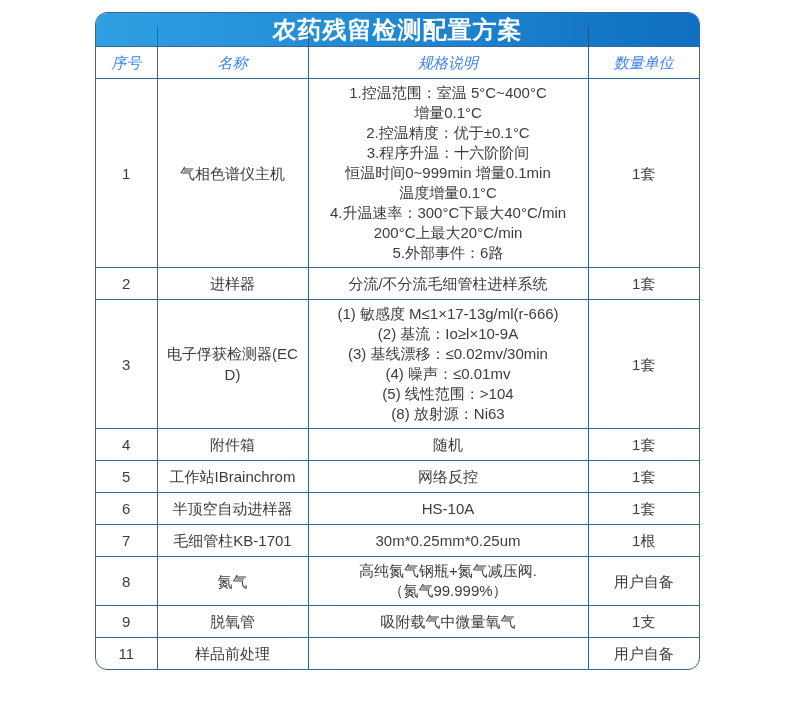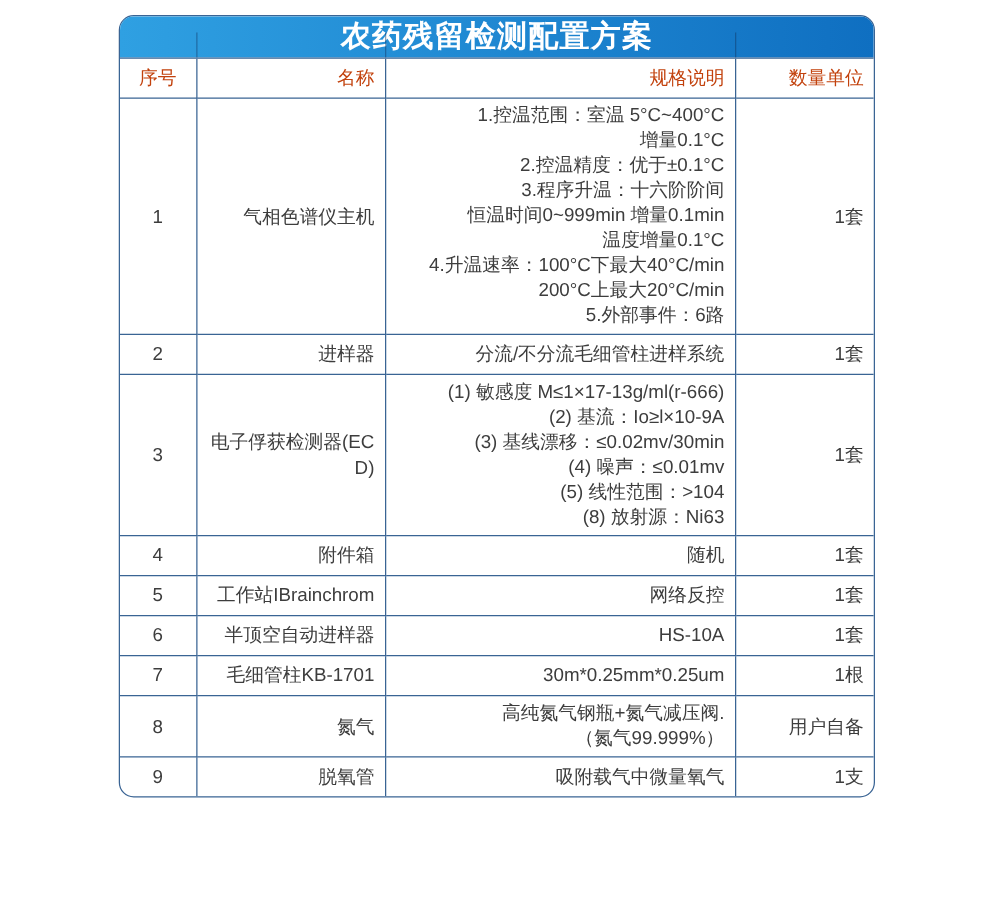--- a/index.html
+++ b/index.html
@@ -53,26 +53,26 @@
     width:100%;
     table-layout:fixed;
     font-size:15px;
   }
   th,td{
     border:1px solid var(--border);
     padding:5px 8px;
     vertical-align:middle;
     line-height:21px;
     font-weight:normal;
-    text-align:right;
+    text-align:center;
     word-break:break-all;
   }
   th:first-child,td:first-child{border-left:none;text-align:center;padding-left:2px;padding-right:2px;}
   th:last-child,td:last-child{border-right:none;}
-  thead th{border-top:none;color:#c2410c;}
+  thead th{border-top:none;color:#3b82f6;font-style:italic;}
   tbody tr:last-child td{border-bottom:none;}
   td.c-spec{line-height:20px;padding-top:4px;padding-bottom:4px;}
   td.c-spec .spec-line{line-height:20px;}
 </style>
 </head>
 <body>
 
 <div class="sheet">
   <div class="title-bar">
     <span>农药残留检测配置方案</span>
@@ -99,21 +99,21 @@
         <tr>
           <td class="c-seq">1</td>
           <td class="c-name">气相色谱仪主机</td>
           <td class="c-spec">
             <div class="spec-line">1.控温范围：室温 5°C~400°C</div>
             <div class="spec-line">增量0.1°C</div>
             <div class="spec-line">2.控温精度：优于±0.1°C</div>
             <div class="spec-line">3.程序升温：十六阶阶间</div>
             <div class="spec-line">恒温时间0~999min 增量0.1min</div>
             <div class="spec-line">温度增量0.1°C</div>
-            <div class="spec-line">4.升温速率：100°C下最大40°C/min</div>
+            <div class="spec-line">4.升温速率：300°C下最大40°C/min</div>
             <div class="spec-line">200°C上最大20°C/min</div>
             <div class="spec-line">5.外部事件：6路</div>
           </td>
           <td class="c-qty">1套</td>
         </tr>
         <tr>
           <td class="c-seq">2</td>
           <td class="c-name">进样器</td>
           <td class="c-spec">
             <div class="spec-line">分流/不分流毛细管柱进样系统</div>
@@ -175,15 +175,21 @@
           <td class="c-qty">用户自备</td>
         </tr>
         <tr>
           <td class="c-seq">9</td>
           <td class="c-name">脱氧管</td>
           <td class="c-spec">
             <div class="spec-line">吸附载气中微量氧气</div>
           </td>
           <td class="c-qty">1支</td>
         </tr>
+        <tr>
+          <td class="c-seq">11</td>
+          <td class="c-name">样品前处理</td>
+          <td class="c-spec"></td>
+          <td class="c-qty">用户自备</td>
+        </tr>
       </tbody>
   </table>
 </div>
 
 </body></html>

